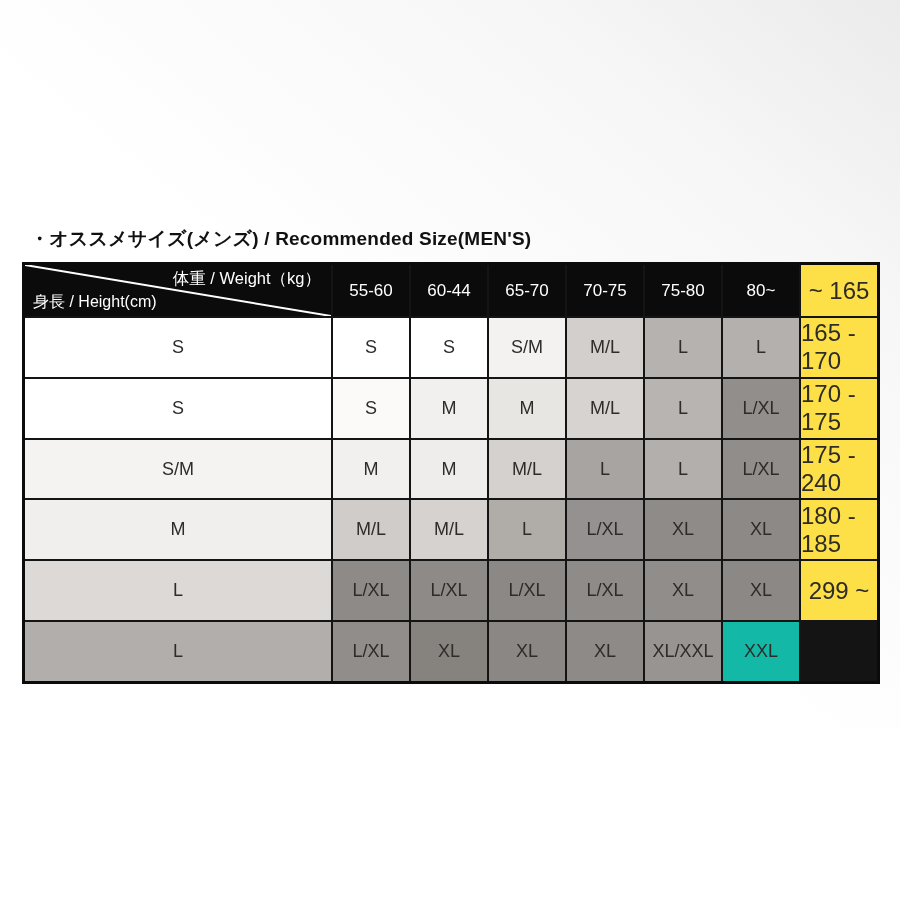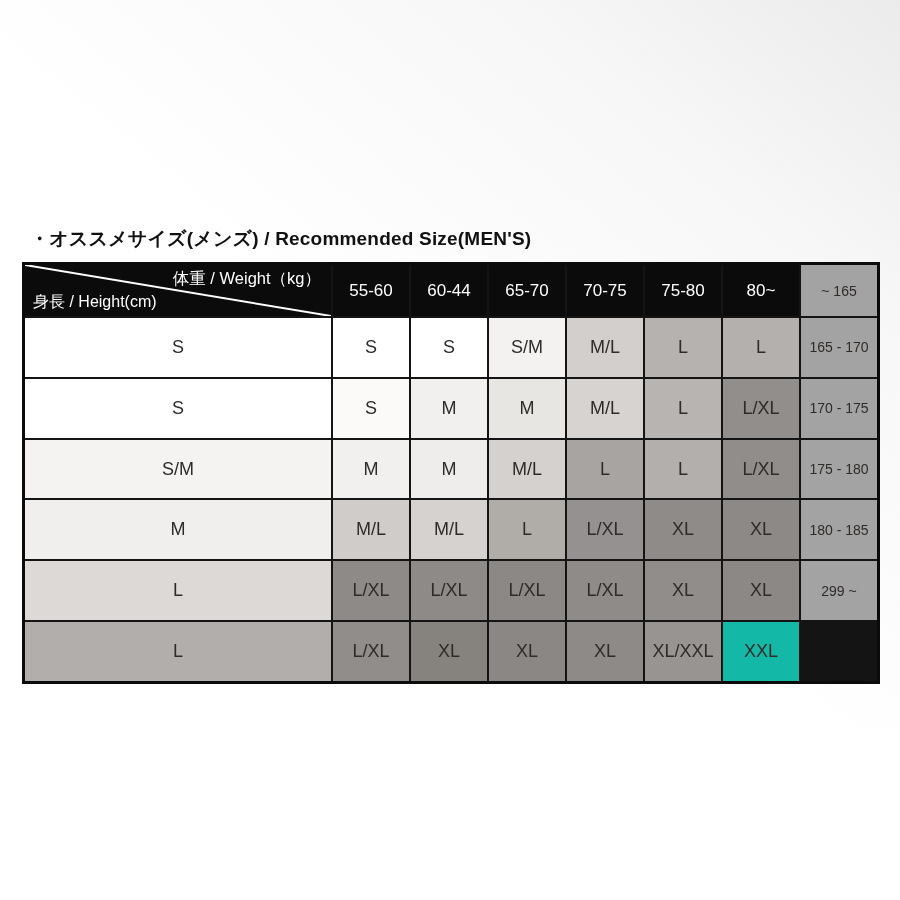--- a/index.html
+++ b/index.html
@@ -65,22 +65,22 @@
     white-space:nowrap;
   }
   .corner .h-label{
     position:absolute;
     bottom:3px;left:8px;
     color:#ffffff;
     font-size:16px;
     white-space:nowrap;
   }
   .rowlabel{
-    background:#a3a3a3;
-    font-size:14px;
+    background:#fde047;
+    font-size:24px;
   }
 </style>
 </head>
 <body>
 
 <div class="stage">
 
   <div class="page-title">・オススメサイズ(メンズ) / Recommended Size(MEN'S)</div>
 
   <div class="size-table">
@@ -115,21 +115,21 @@
       <div class="cell size" style="background: rgb(183, 180, 177); color: rgb(46, 44, 41);">L</div>
       <div class="cell size" style="background: rgb(145, 142, 139); color: rgb(46, 44, 41);">L/XL</div>
       <div class="cell rowlabel">170 - 175</div>
       <div class="cell size" style="background: rgb(244, 243, 241); color: rgb(46, 44, 41);">S/M</div>
       <div class="cell size" style="background: rgb(241, 240, 238); color: rgb(46, 44, 41);">M</div>
       <div class="cell size" style="background: rgb(238, 237, 235); color: rgb(46, 44, 41);">M</div>
       <div class="cell size" style="background: rgb(212, 209, 206); color: rgb(46, 44, 41);">M/L</div>
       <div class="cell size" style="background: rgb(167, 164, 161); color: rgb(46, 44, 41);">L</div>
       <div class="cell size" style="background: rgb(178, 175, 172); color: rgb(46, 44, 41);">L</div>
       <div class="cell size" style="background: rgb(144, 141, 138); color: rgb(46, 44, 41);">L/XL</div>
-      <div class="cell rowlabel">175 - 180</div>
+      <div class="cell rowlabel">175 - 240</div>
       <div class="cell size" style="background: rgb(240, 239, 237); color: rgb(46, 44, 41);">M</div>
       <div class="cell size" style="background: rgb(207, 204, 201); color: rgb(46, 44, 41);">M/L</div>
       <div class="cell size" style="background: rgb(213, 210, 207); color: rgb(46, 44, 41);">M/L</div>
       <div class="cell size" style="background: rgb(176, 173, 169); color: rgb(46, 44, 41);">L</div>
       <div class="cell size" style="background: rgb(148, 145, 144); color: rgb(46, 44, 41);">L/XL</div>
       <div class="cell size" style="background: rgb(142, 139, 136); color: rgb(46, 44, 41);">XL</div>
       <div class="cell size" style="background: rgb(140, 137, 134); color: rgb(46, 44, 41);">XL</div>
       <div class="cell rowlabel">180 - 185</div>
       <div class="cell size" style="background: rgb(220, 217, 214); color: rgb(46, 44, 41);">L</div>
       <div class="cell size" style="background: rgb(141, 138, 135); color: rgb(46, 44, 41);">L/XL</div>

